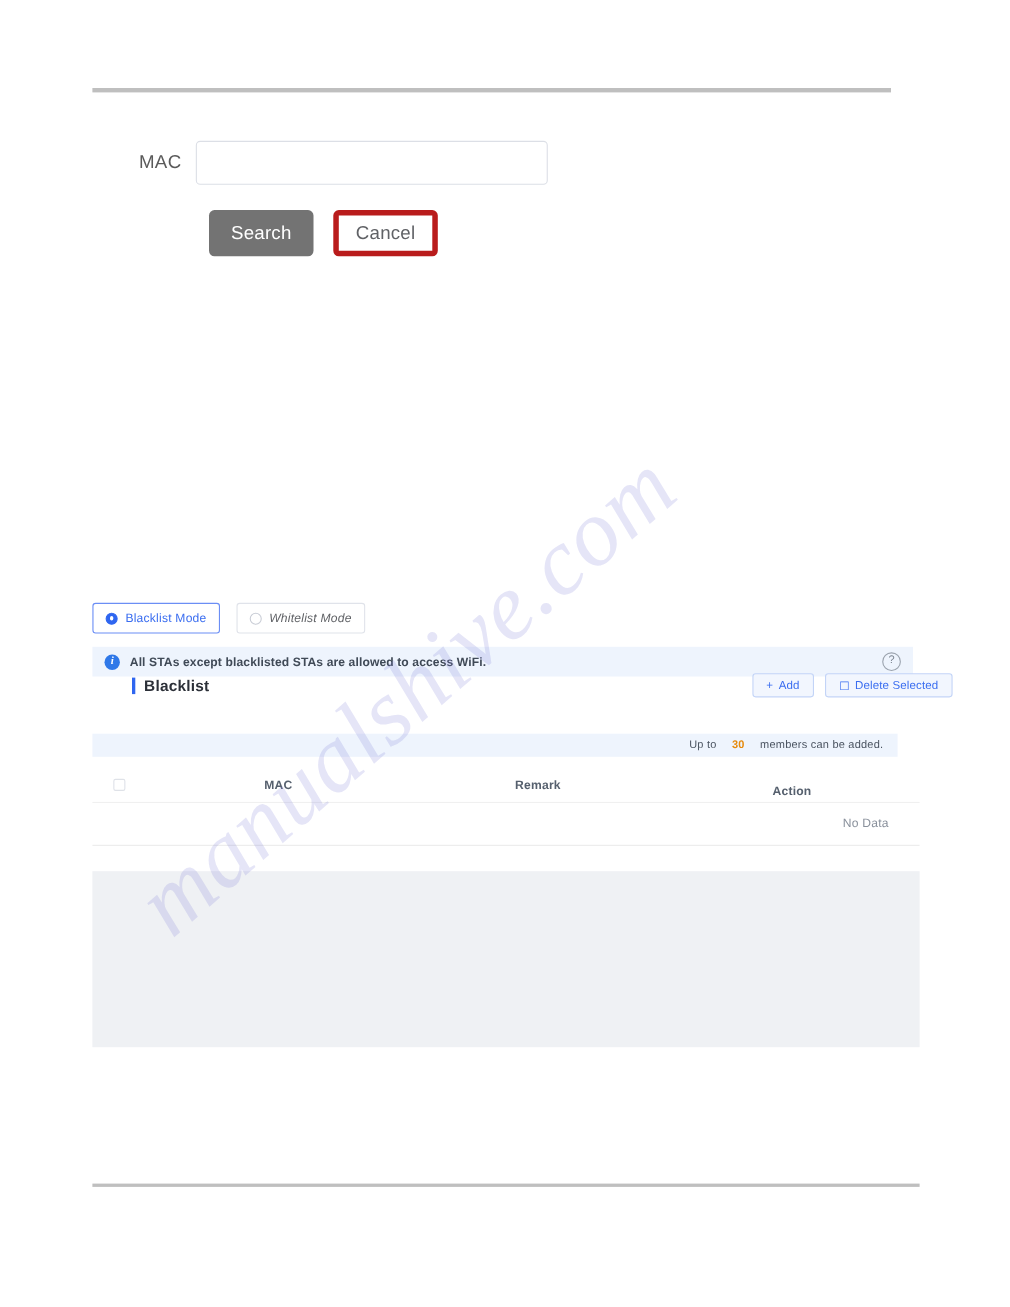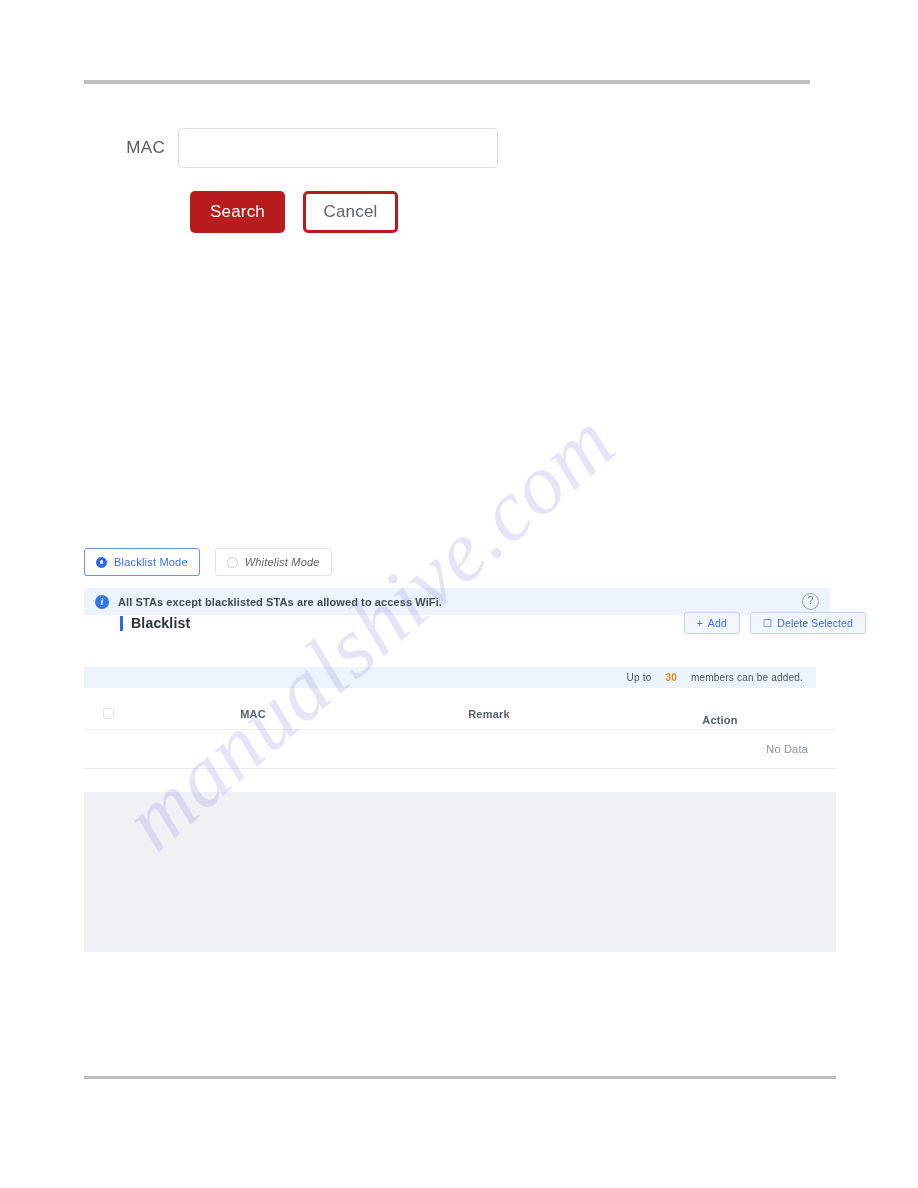--- a/index.html
+++ b/index.html
@@ -91,34 +91,34 @@
   .form-actions {
     display: flex;
     align-items: center;
     margin-left: 190px;
     margin-top: 10px;
     gap: 18px;
   }
   .btn-primary {
     width: 95px;
     height: 42px;
-    background: #b91c1c;
+    background: #737373;
     border: none;
     border-radius: 5px;
     color: #ffffff;
     font-family: "Liberation Sans", sans-serif;
     font-size: 17px;
     cursor: pointer;
     letter-spacing: 0.2px;
   }
   .btn-default {
     width: 95px;
     height: 42px;
     background: #ffffff;
-    border: 3px solid #b91c1c;
+    border: 5px solid #b91c1c;
     border-radius: 5px;
     color: #606266;
     font-family: "Liberation Sans", sans-serif;
     font-size: 17px;
     cursor: pointer;
     letter-spacing: 0.2px;
   }
 
   
   .mode-bar {

